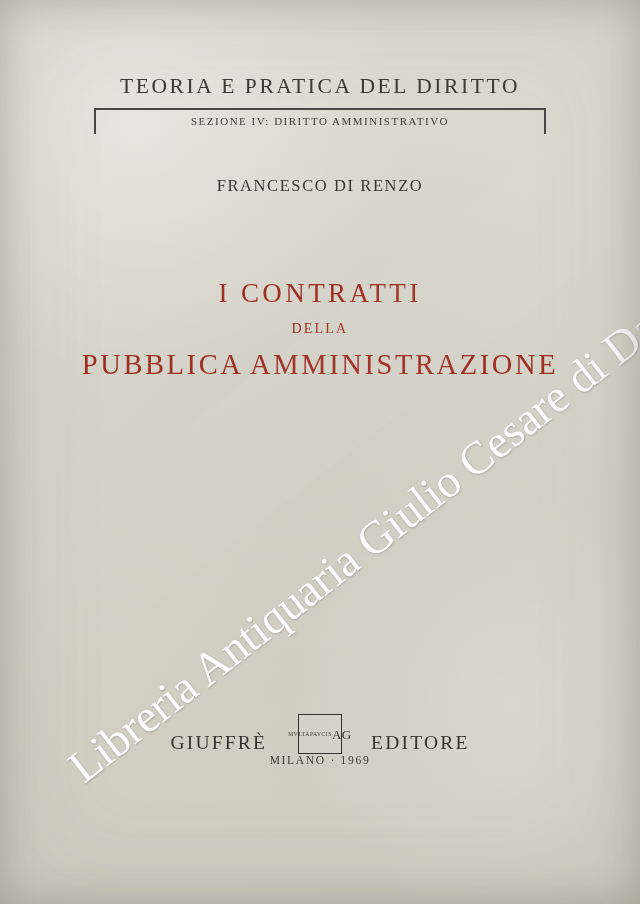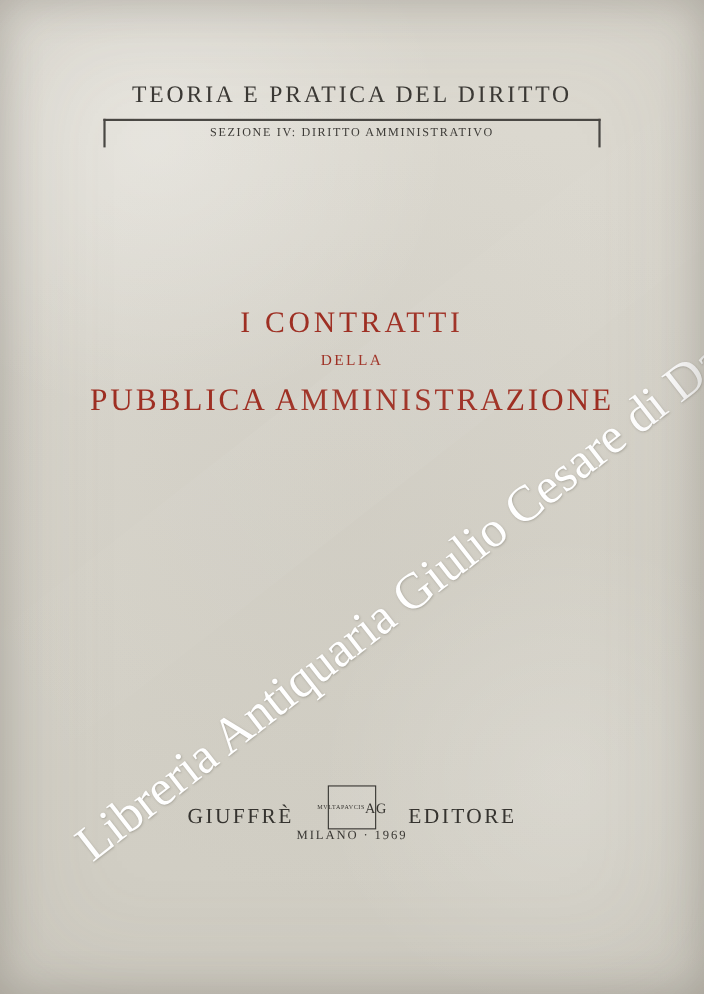--- a/index.html
+++ b/index.html
@@ -235,20 +235,21 @@
     <div id="series-block">
       <div id="series-title">TEORIA E PRATICA DEL DIRITTO</div>
       <div id="series-rule-wrap">
         <div id="series-rule-top"></div>
         <div id="series-rule-left"></div>
         <div id="series-rule-right"></div>
         <div id="series-subtitle"><span>SEZIONE IV: DIRITTO AMMINISTRATIVO</span></div>
       </div>
     </div>
 
+    <div id="author">FRANCESCO DI RENZO</div>
 
     <div id="title-block">
       <div id="title-line1">I CONTRATTI</div>
       <div id="title-line2">DELLA</div>
       <div id="title-line3">PUBBLICA AMMINISTRAZIONE</div>
     </div>
 
     <div id="publisher-block">
       <div id="publisher-logo">
         <div class="logo-line">MVLTA</div>

